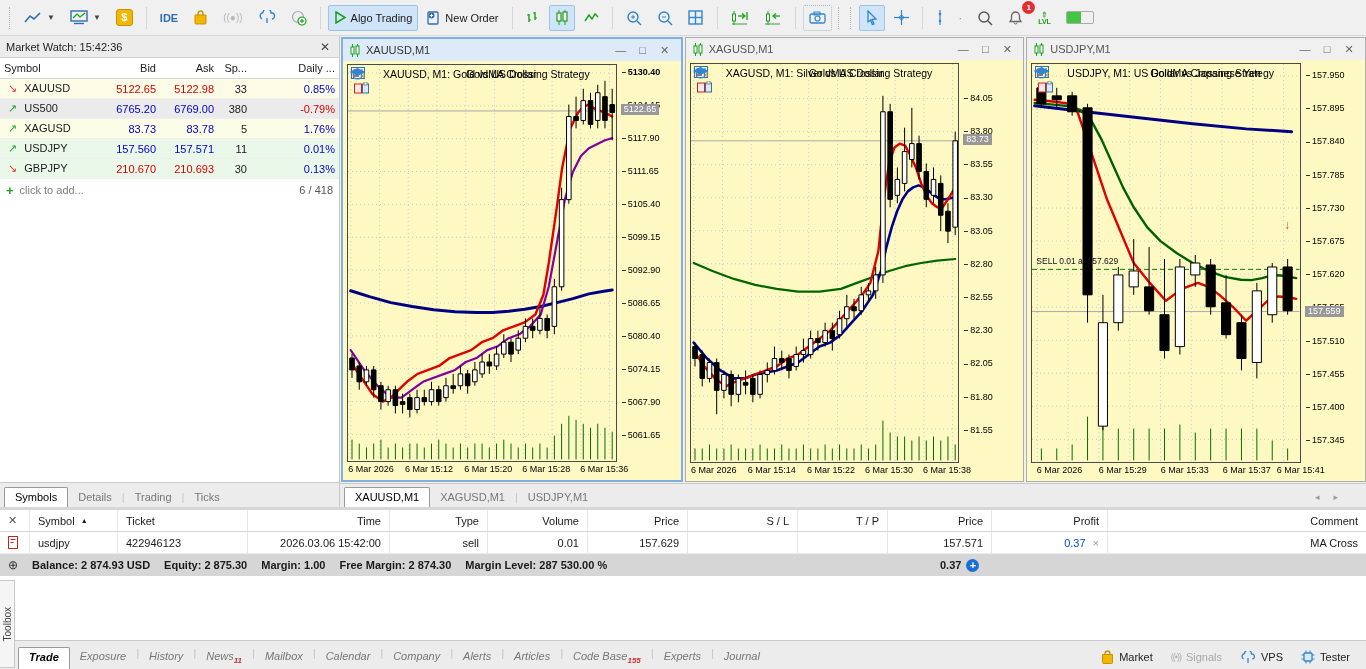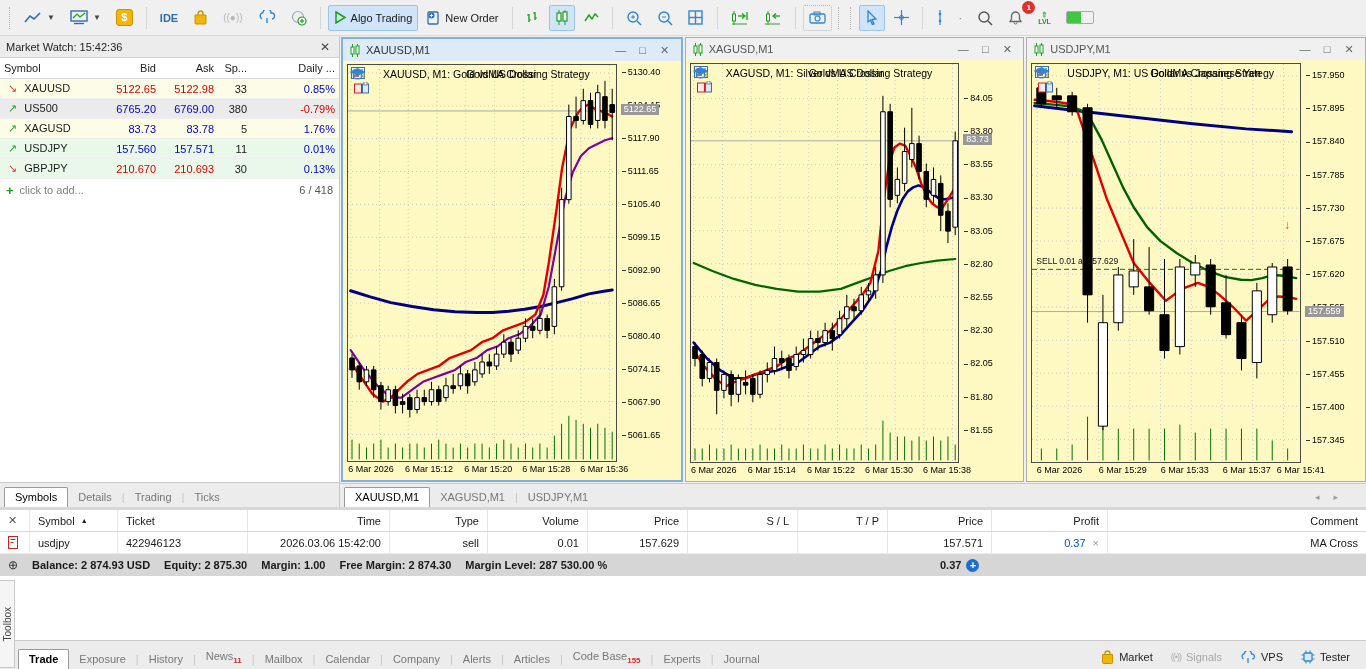--- a/index.html
+++ b/index.html
@@ -532,21 +532,21 @@
                 <span class="desc">XAUUSD, M1:  Gold vs US Dollar</span>
                 <span class="strat">GoldMA Crossing Strategy</span>
                 <svg width="17" height="12" style="position:absolute;right:2px;top:1px;">
                   <polygon points="8.5,0 16.5,4 8.5,8 0.5,4" fill="#2e86d0"></polygon>
                   <path d="M4.5,6 v3 a4,1.8 0 0 0 8,0 v-3" fill="none" stroke="#2e86d0" stroke-width="1.3"></path>
                   <line x1="15" y1="5" x2="15" y2="10" stroke="#c89200" stroke-width="1.2"></line>
                 </svg>
               </div>
             </div>
             <div class="paxis">
-              <span class="pl" style="top: calc(2% - 5px);">5130.40</span>
+              <span class="pl" style="top: calc(2% - 5px); font-weight: bold;">5130.40</span>
               <span class="pl" style="top: calc(10.3% - 5px);">5124.15</span>
               <span class="pl" style="top: calc(18.6% - 5px);">5117.90</span>
               <span class="pl" style="top: calc(26.9% - 5px);">5111.65</span>
               <span class="pl" style="top: calc(35.2% - 5px);">5105.40</span>
               <span class="pl" style="top: calc(43.5% - 5px);">5099.15</span>
               <span class="pl" style="top: calc(51.8% - 5px);">5092.90</span>
               <span class="pl" style="top: calc(60.1% - 5px);">5086.65</span>
               <span class="pl" style="top: calc(68.4% - 5px);">5080.40</span>
               <span class="pl" style="top: calc(76.7% - 5px);">5074.15</span>
               <span class="pl" style="top: calc(85% - 5px);">5067.90</span>
@@ -970,21 +970,21 @@
       <span>0.37</span>
       <span class="pplus">+</span>
     </span>
   </div>
   <div id="vstrip">
       <span>Toolbox</span>
     </div>
 </div>
 
 <div id="bottombar">
-  <div id="bottom-tabs" style="display:flex;align-items:flex-end;">
+  <div id="bottom-tabs" style="display:flex;font-style:italic;">
       <div class="subtab on">Trade</div>
       <div class="subtab">Exposure</div>
       <span class="tab-sep">|</span>
       <div class="subtab">History</div>
       <span class="tab-sep">|</span>
       <div class="subtab">News<span class="tbadge">11</span></div>
       <span class="tab-sep">|</span>
       <div class="subtab">Mailbox</div>
       <span class="tab-sep">|</span>
       <div class="subtab">Calendar</div>

